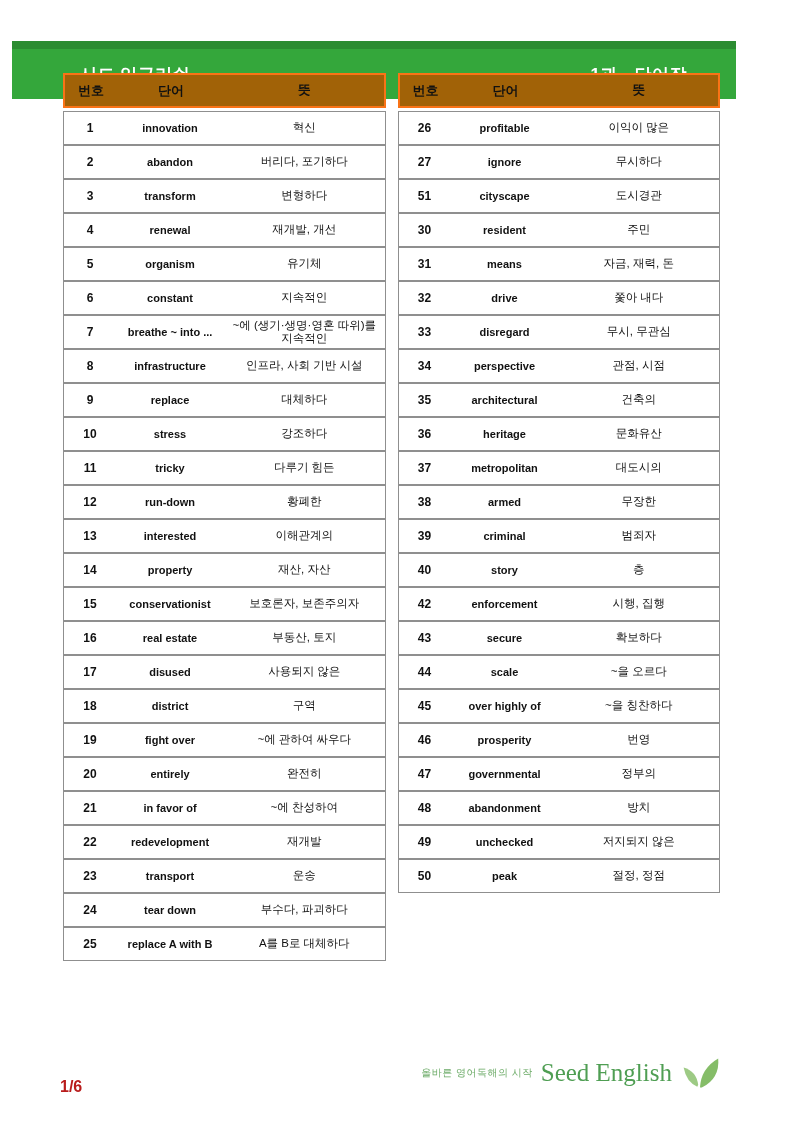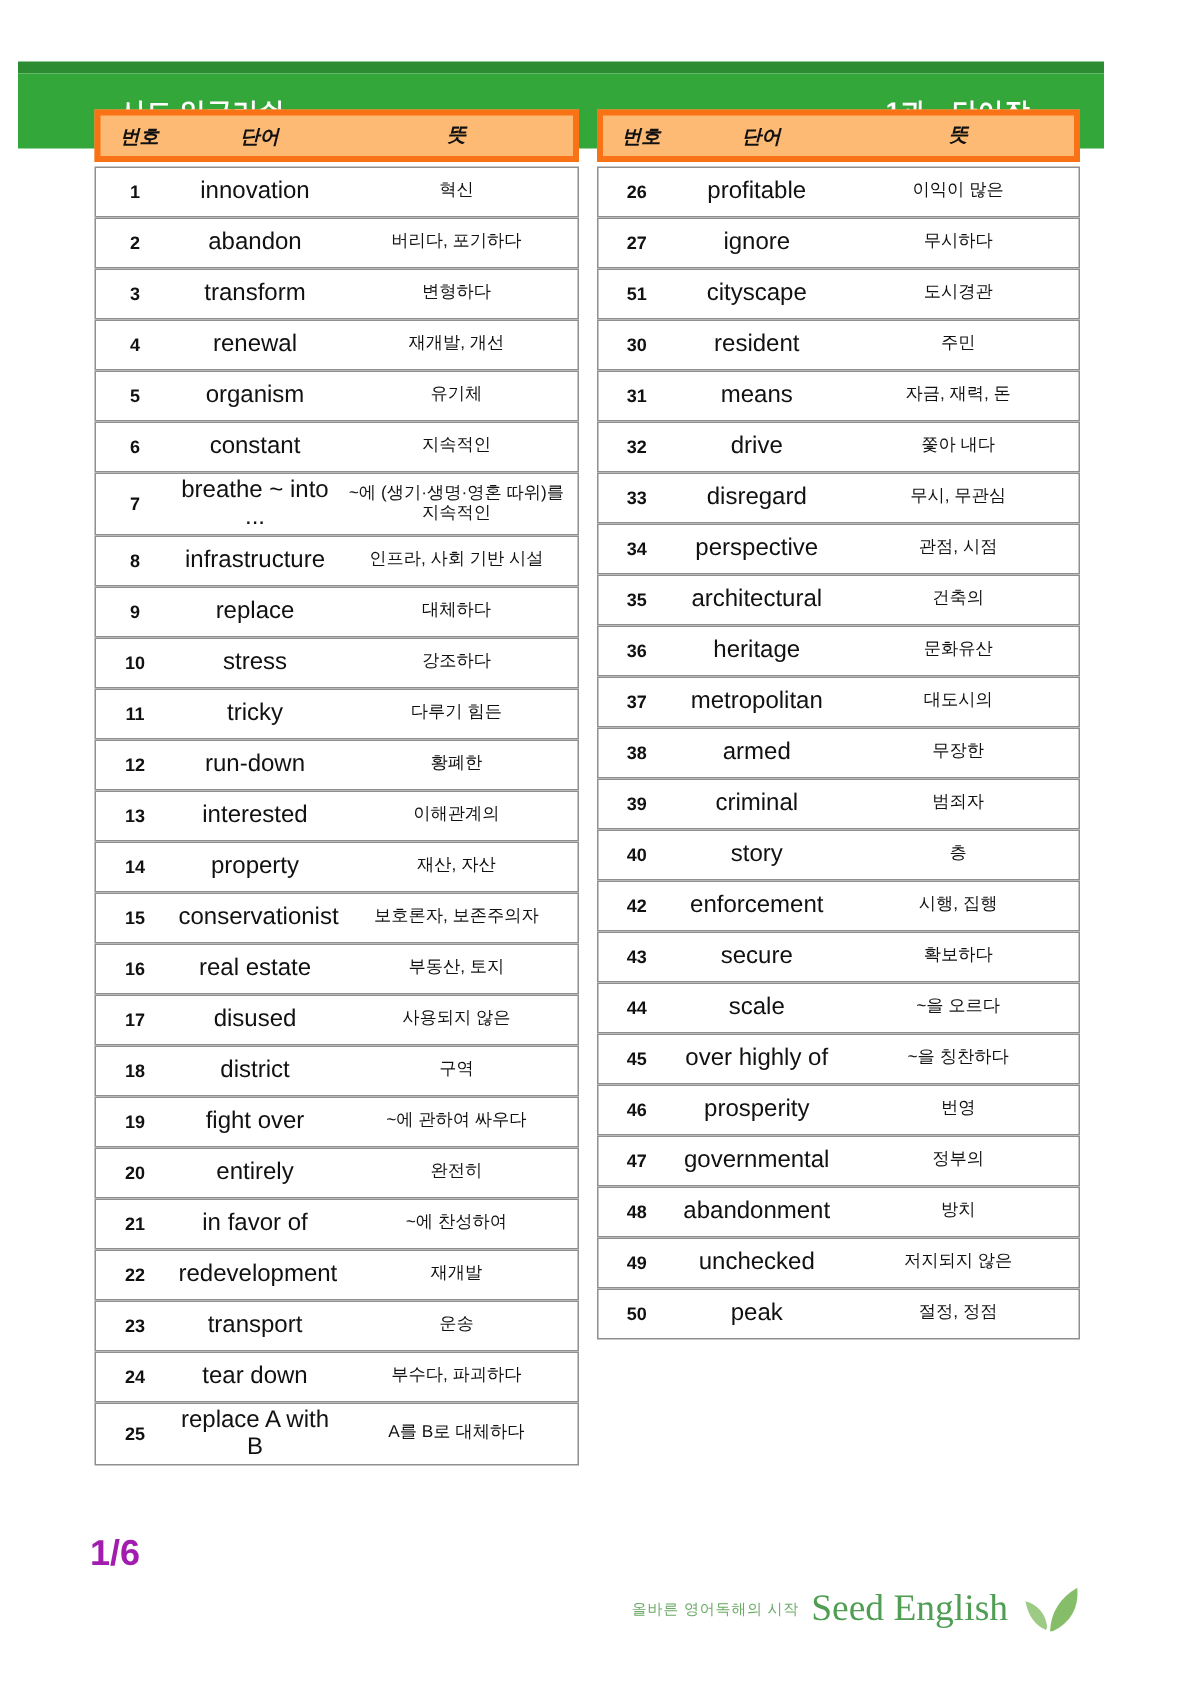--- a/index.html
+++ b/index.html
@@ -29,34 +29,33 @@
   }
   .half { display:flex; flex-direction:column; gap:3px; }
   .row {
     display:grid; grid-template-columns:52px 108px 1fr;
     align-items:center;
     border:1px solid #8f8f8f;
     background:#ffffff;
     min-height:34px;
   }
   .row.head {
-    background:#fdba74;
+    background:#a16207;
     min-height:35px;
-    border:4px solid #f97316;
-    font-style:italic;
+    border:2px solid #f97316;
   }
   .cell { text-align:center; padding:2px 3px; color:#111; }
   .row.head .cell { font-weight:bold; font-size:13px; }
   .cell.no   { font-weight:bold; font-size:12px; }
-  .cell.word { font-weight:normal; font-size:16px; }
+  .cell.word { font-weight:bold; font-size:11px; }
   .cell.meaning { font-size:11.5px; line-height:1.15; }
   
   .page-number {
-    position:absolute; left:60px; top:1022px;
-    font-size:24px; font-weight:bold; color:#a21caf;
+    position:absolute; left:60px; top:1078px;
+    font-size:16px; font-weight:bold; color:#b91c1c;
   }
   .footer-logo {
     position:absolute; right:74px; top:1056px;
     display:flex; align-items:center; gap:8px;
   }
   .slogan { color:#6cab67; font-size:10px; letter-spacing:0.5px; }
   .brand-logo-text {
     font-family:"Liberation Serif","DejaVu Serif",serif;
     font-size:25px; color:#4f9e53;
   }

